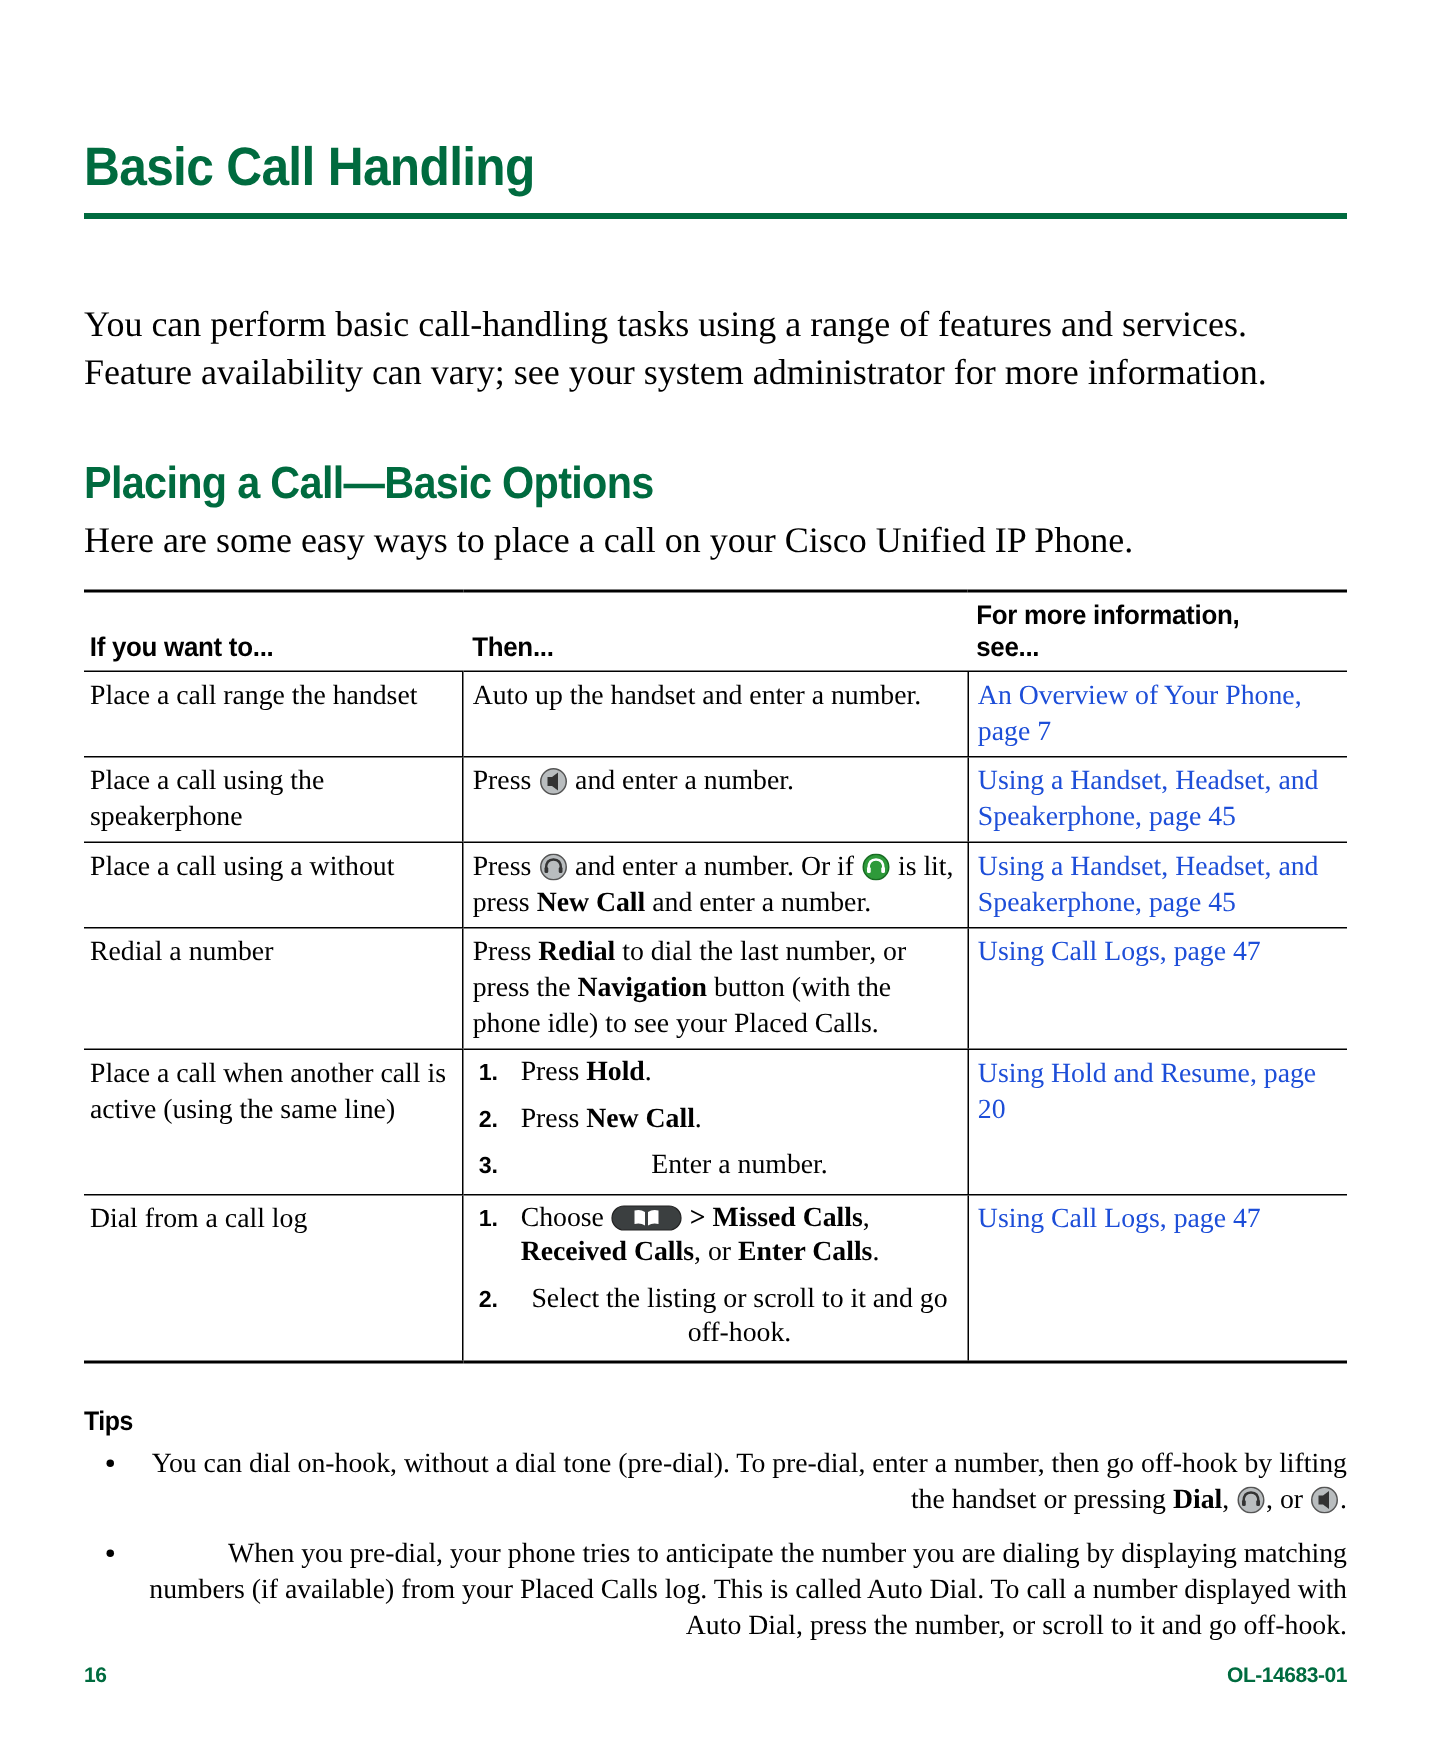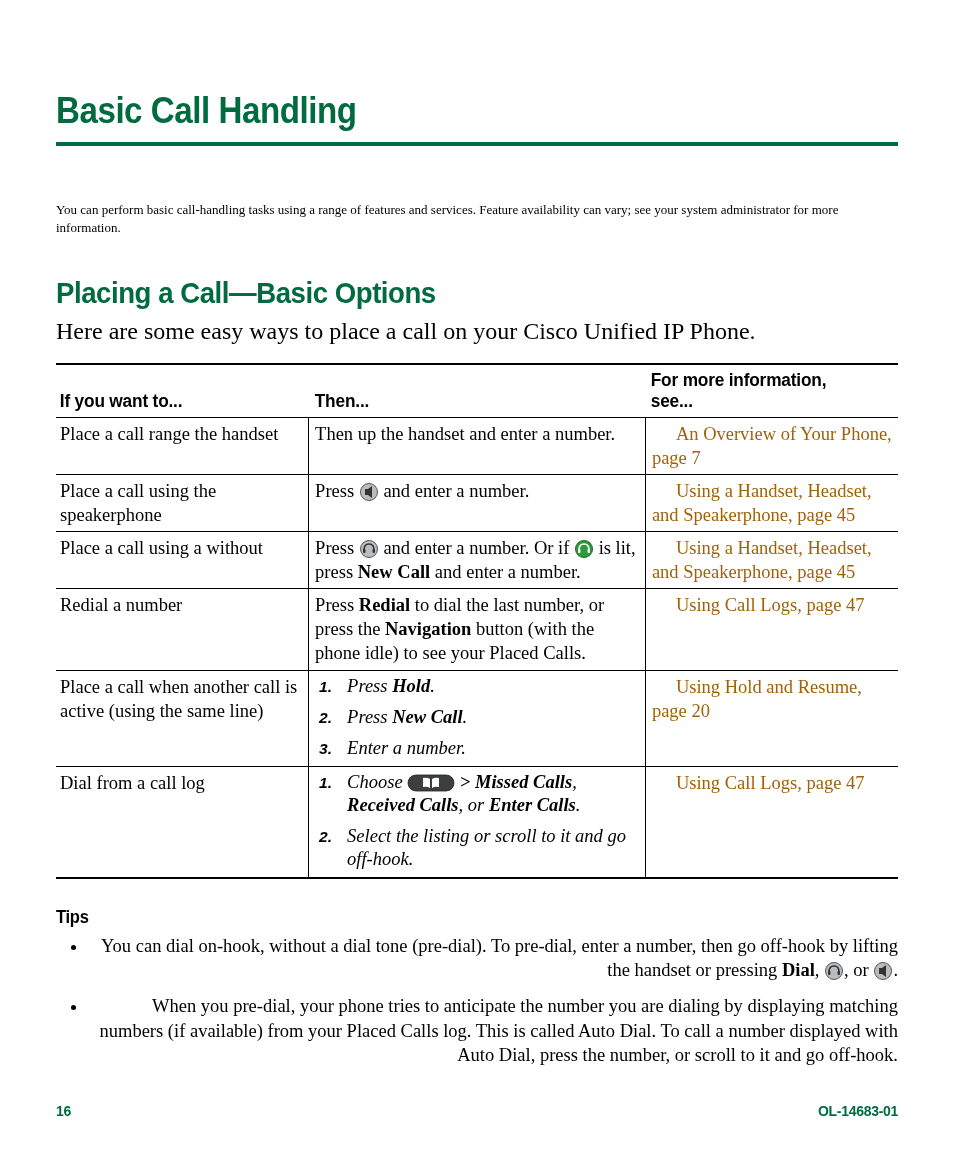--- a/index.html
+++ b/index.html
@@ -29,21 +29,21 @@
     letter-spacing: -0.5px;
     transform: scaleX(0.92);
     transform-origin: left center;
   }
   .rule {
     border: none;
     border-top: 4px solid #006b3f;
     margin: 0 0 55px 0;
   }
   p.body {
-    font-size: 13px;
+    font-size: 24px;
     line-height: 1.35;
     margin: 0 0 40px 0;
   }
   h2 {
     font-family: Arial, "Helvetica Neue", Helvetica, sans-serif;
     font-weight: bold;
     font-stretch: condensed;
     font-size: 30px;
     color: #006b3f;
     margin: 0 0 8px 0;
@@ -79,21 +79,21 @@
     border-bottom: 1px solid #000;
     vertical-align: top;
     line-height: 1.3;
   }
   table.main th.col-1, table.main td.col-1 { width: 30%; }
   table.main th.col-2, table.main td.col-2 { width: 40%; border-left: 1px solid #000; padding-left: 6px; }
   table.main th.col-3, table.main td.col-3 { width: 30%; border-left: 1px solid #000; padding-left: 6px; }
   table.main th.col-2 { border-left: none; }
   table.main th.col-3 { border-left: none; }
   table.main tr:last-child td { border-bottom: 2px solid #000; }
-  .link { color: #a16207; margin-left: 24px; }
+  .link { color: #1d4ed8; }
   .bold { font-weight: bold; }
   .icon-btn {
     display: inline-block;
     width: 20px;
     height: 18px;
     vertical-align: -4px;
   }
   .icon-btn svg { width: 20px; height: 18px; }
   .book-btn {
     display: inline-block;
@@ -107,32 +107,31 @@
     padding-left: 0;
     list-style: none;
     counter-reset: step;
   }
   ol.steps li {
     counter-increment: step;
     padding-left: 32px;
     margin-bottom: 8px;
     position: relative;
     line-height: 1.25;
-    font-style: italic;
   }
   ol.steps li::before {
     content: counter(step) ".";
     font-family: Arial, Helvetica, sans-serif;
     font-weight: bold;
     font-size: 15.5px;
     position: absolute;
     left: 4px;
     top: 2px;
   }
-  ol.steps li:last-child { margin-bottom: 2px; }
+  ol.steps li:last-child { margin-bottom: 2px; text-align: center; }
   h3.tips {
     font-family: Arial, "Helvetica Neue", Helvetica, sans-serif;
     font-weight: bold;
     letter-spacing: -0.3px;
     transform: scaleX(0.92);
     transform-origin: left center;
     font-size: 18px;
     margin: 28px 0 4px 0;
   }
   ul.tips {
@@ -175,21 +174,21 @@
     <thead>
       <tr>
         <th class="col-1">If you want to...</th>
         <th class="col-2">Then...</th>
         <th class="col-3"><span>For more information,</span><br><span>see...</span></th>
       </tr>
     </thead>
     <tbody>
       <tr>
         <td class="col-1">Place a call range the handset</td>
-        <td class="col-2">Then up the handset and enter a number.</td>
+        <td class="col-2">Auto up the handset and enter a number.</td>
         <td class="col-3"><span class="link">An Overview of Your Phone, page 7</span></td>
       </tr>
       <tr>
         <td class="col-1">Place a call using the speakerphone</td>
         <td class="col-2">
           <span>Press </span><span class="icon-btn"><svg viewBox="0 0 20 18">
                 <circle cx="10" cy="9" r="8.5" fill="#b9bdbf" stroke="#555" stroke-width="1"></circle>
                 <path d="M6 6 L9 6 L13 3 L13 15 L9 12 L6 12 Z" fill="#333"></path>
               </svg></span><span> and enter a number.</span>
         </td>

